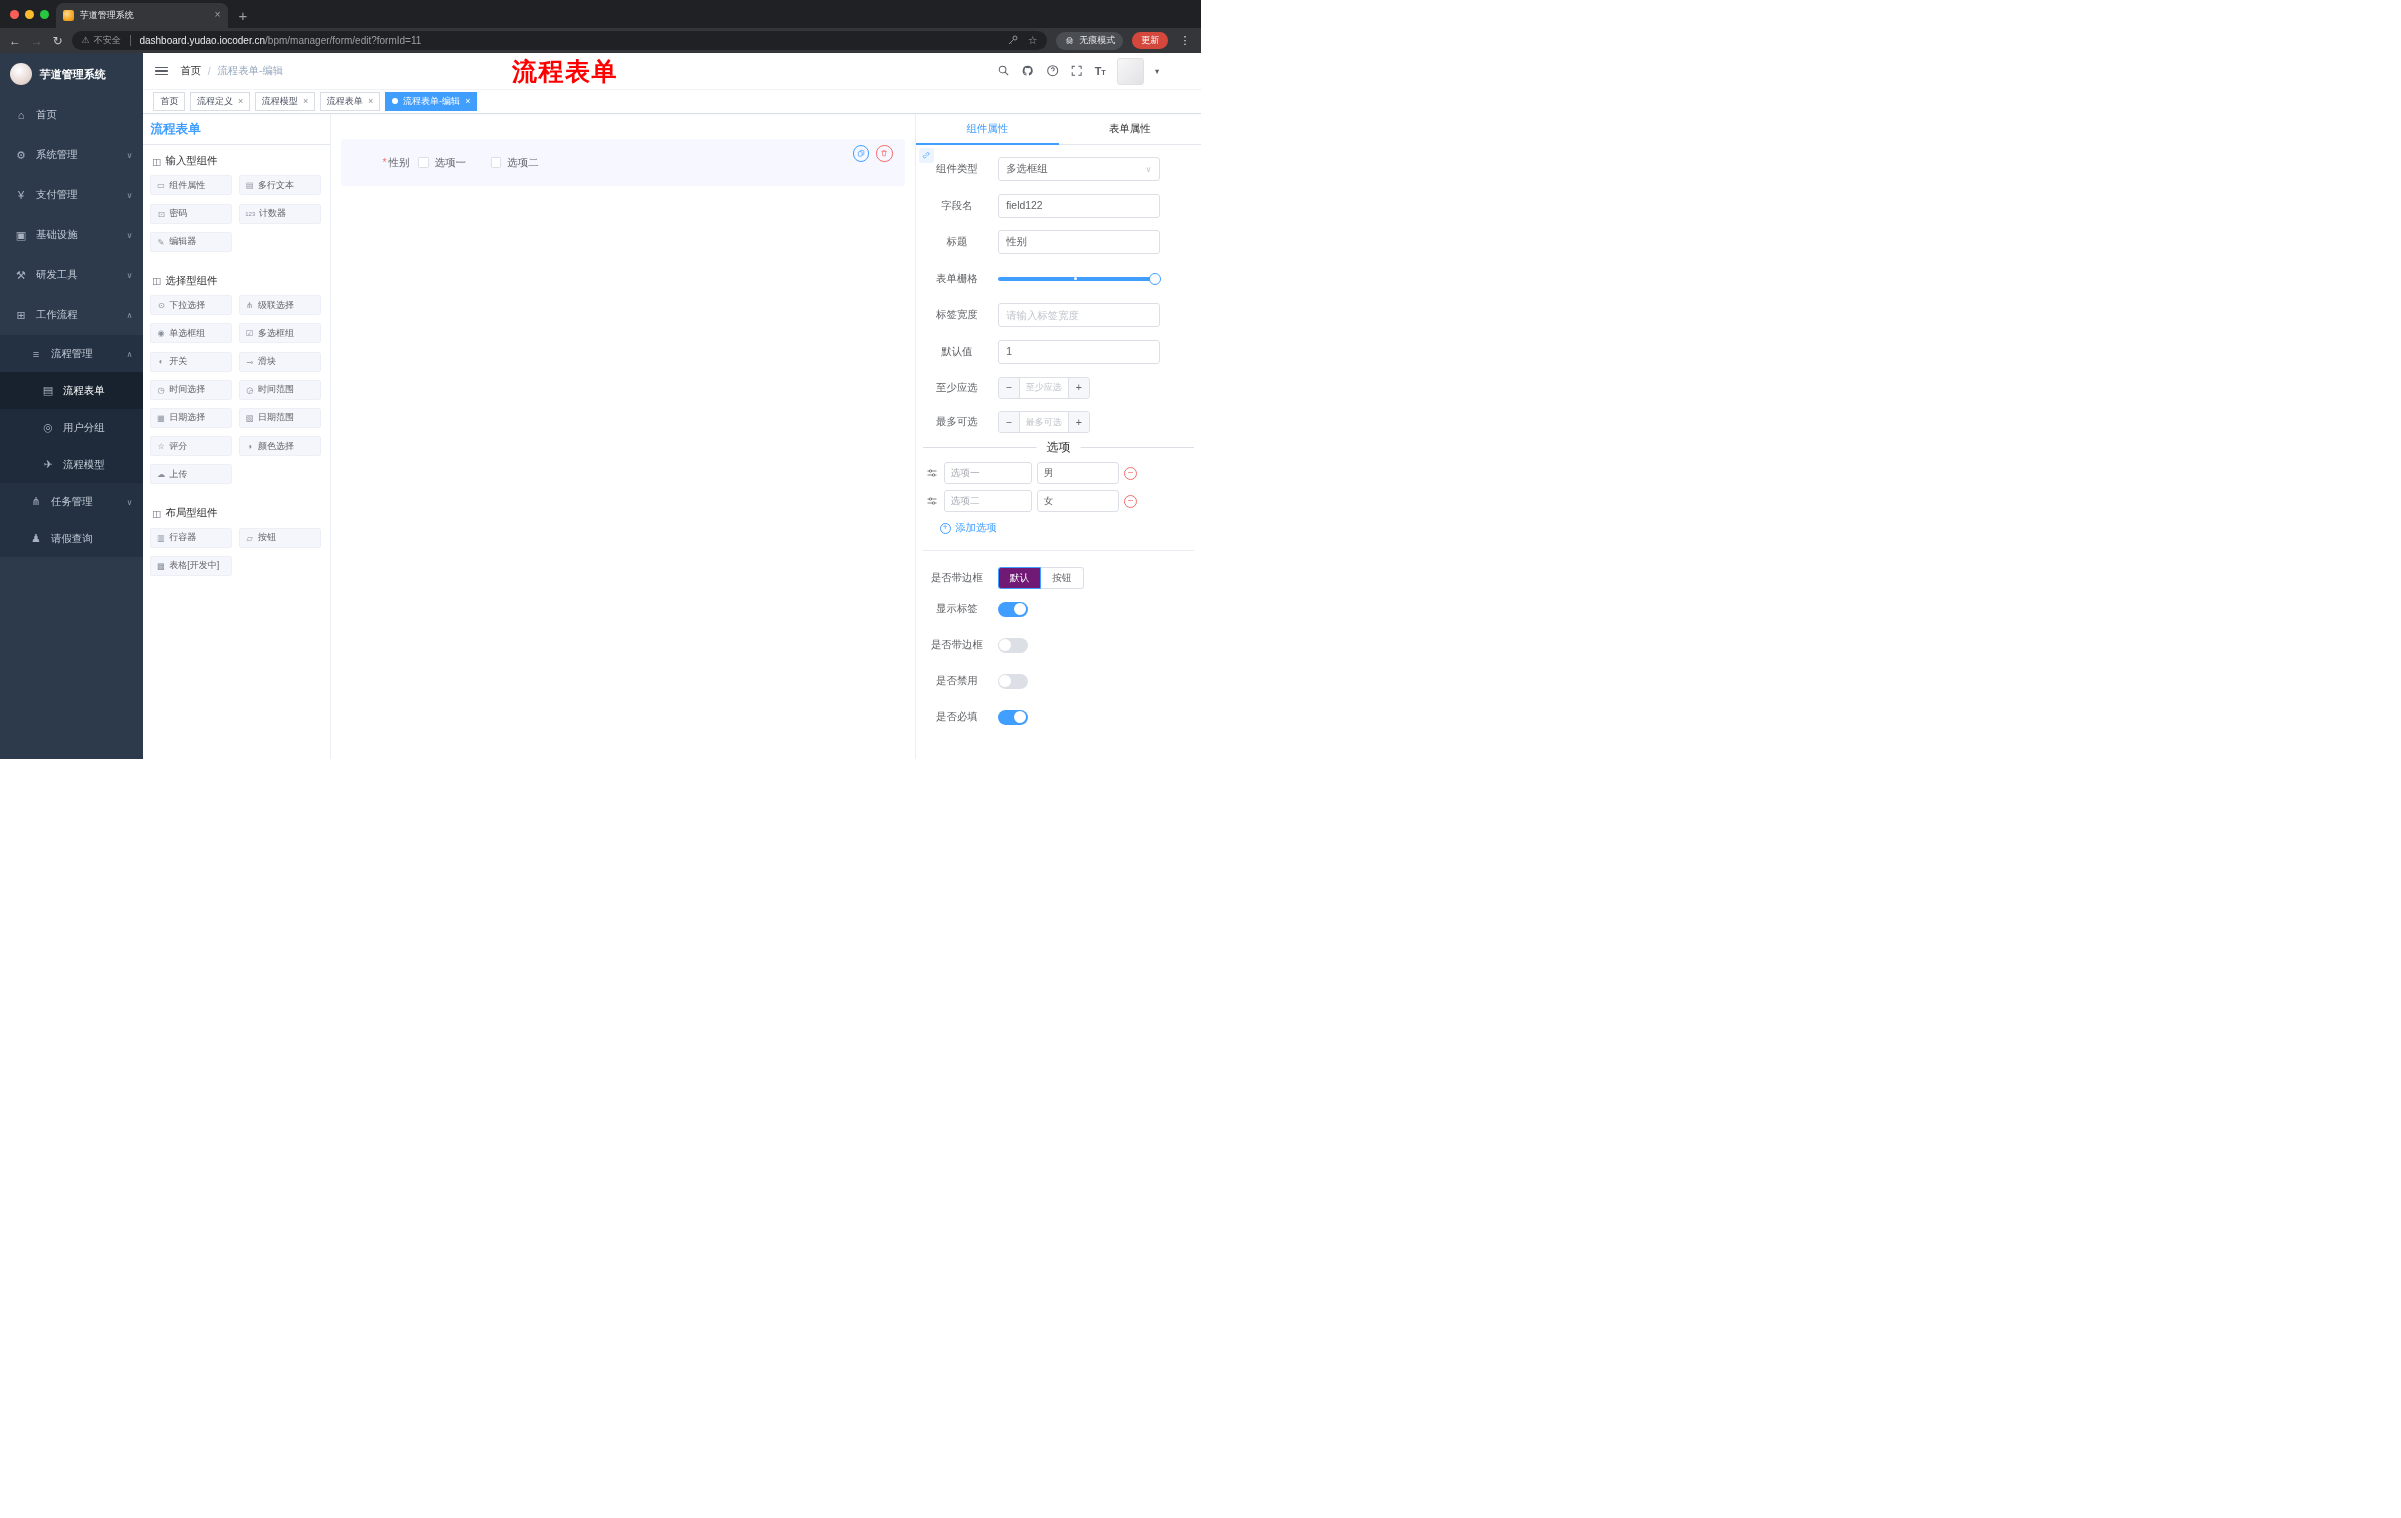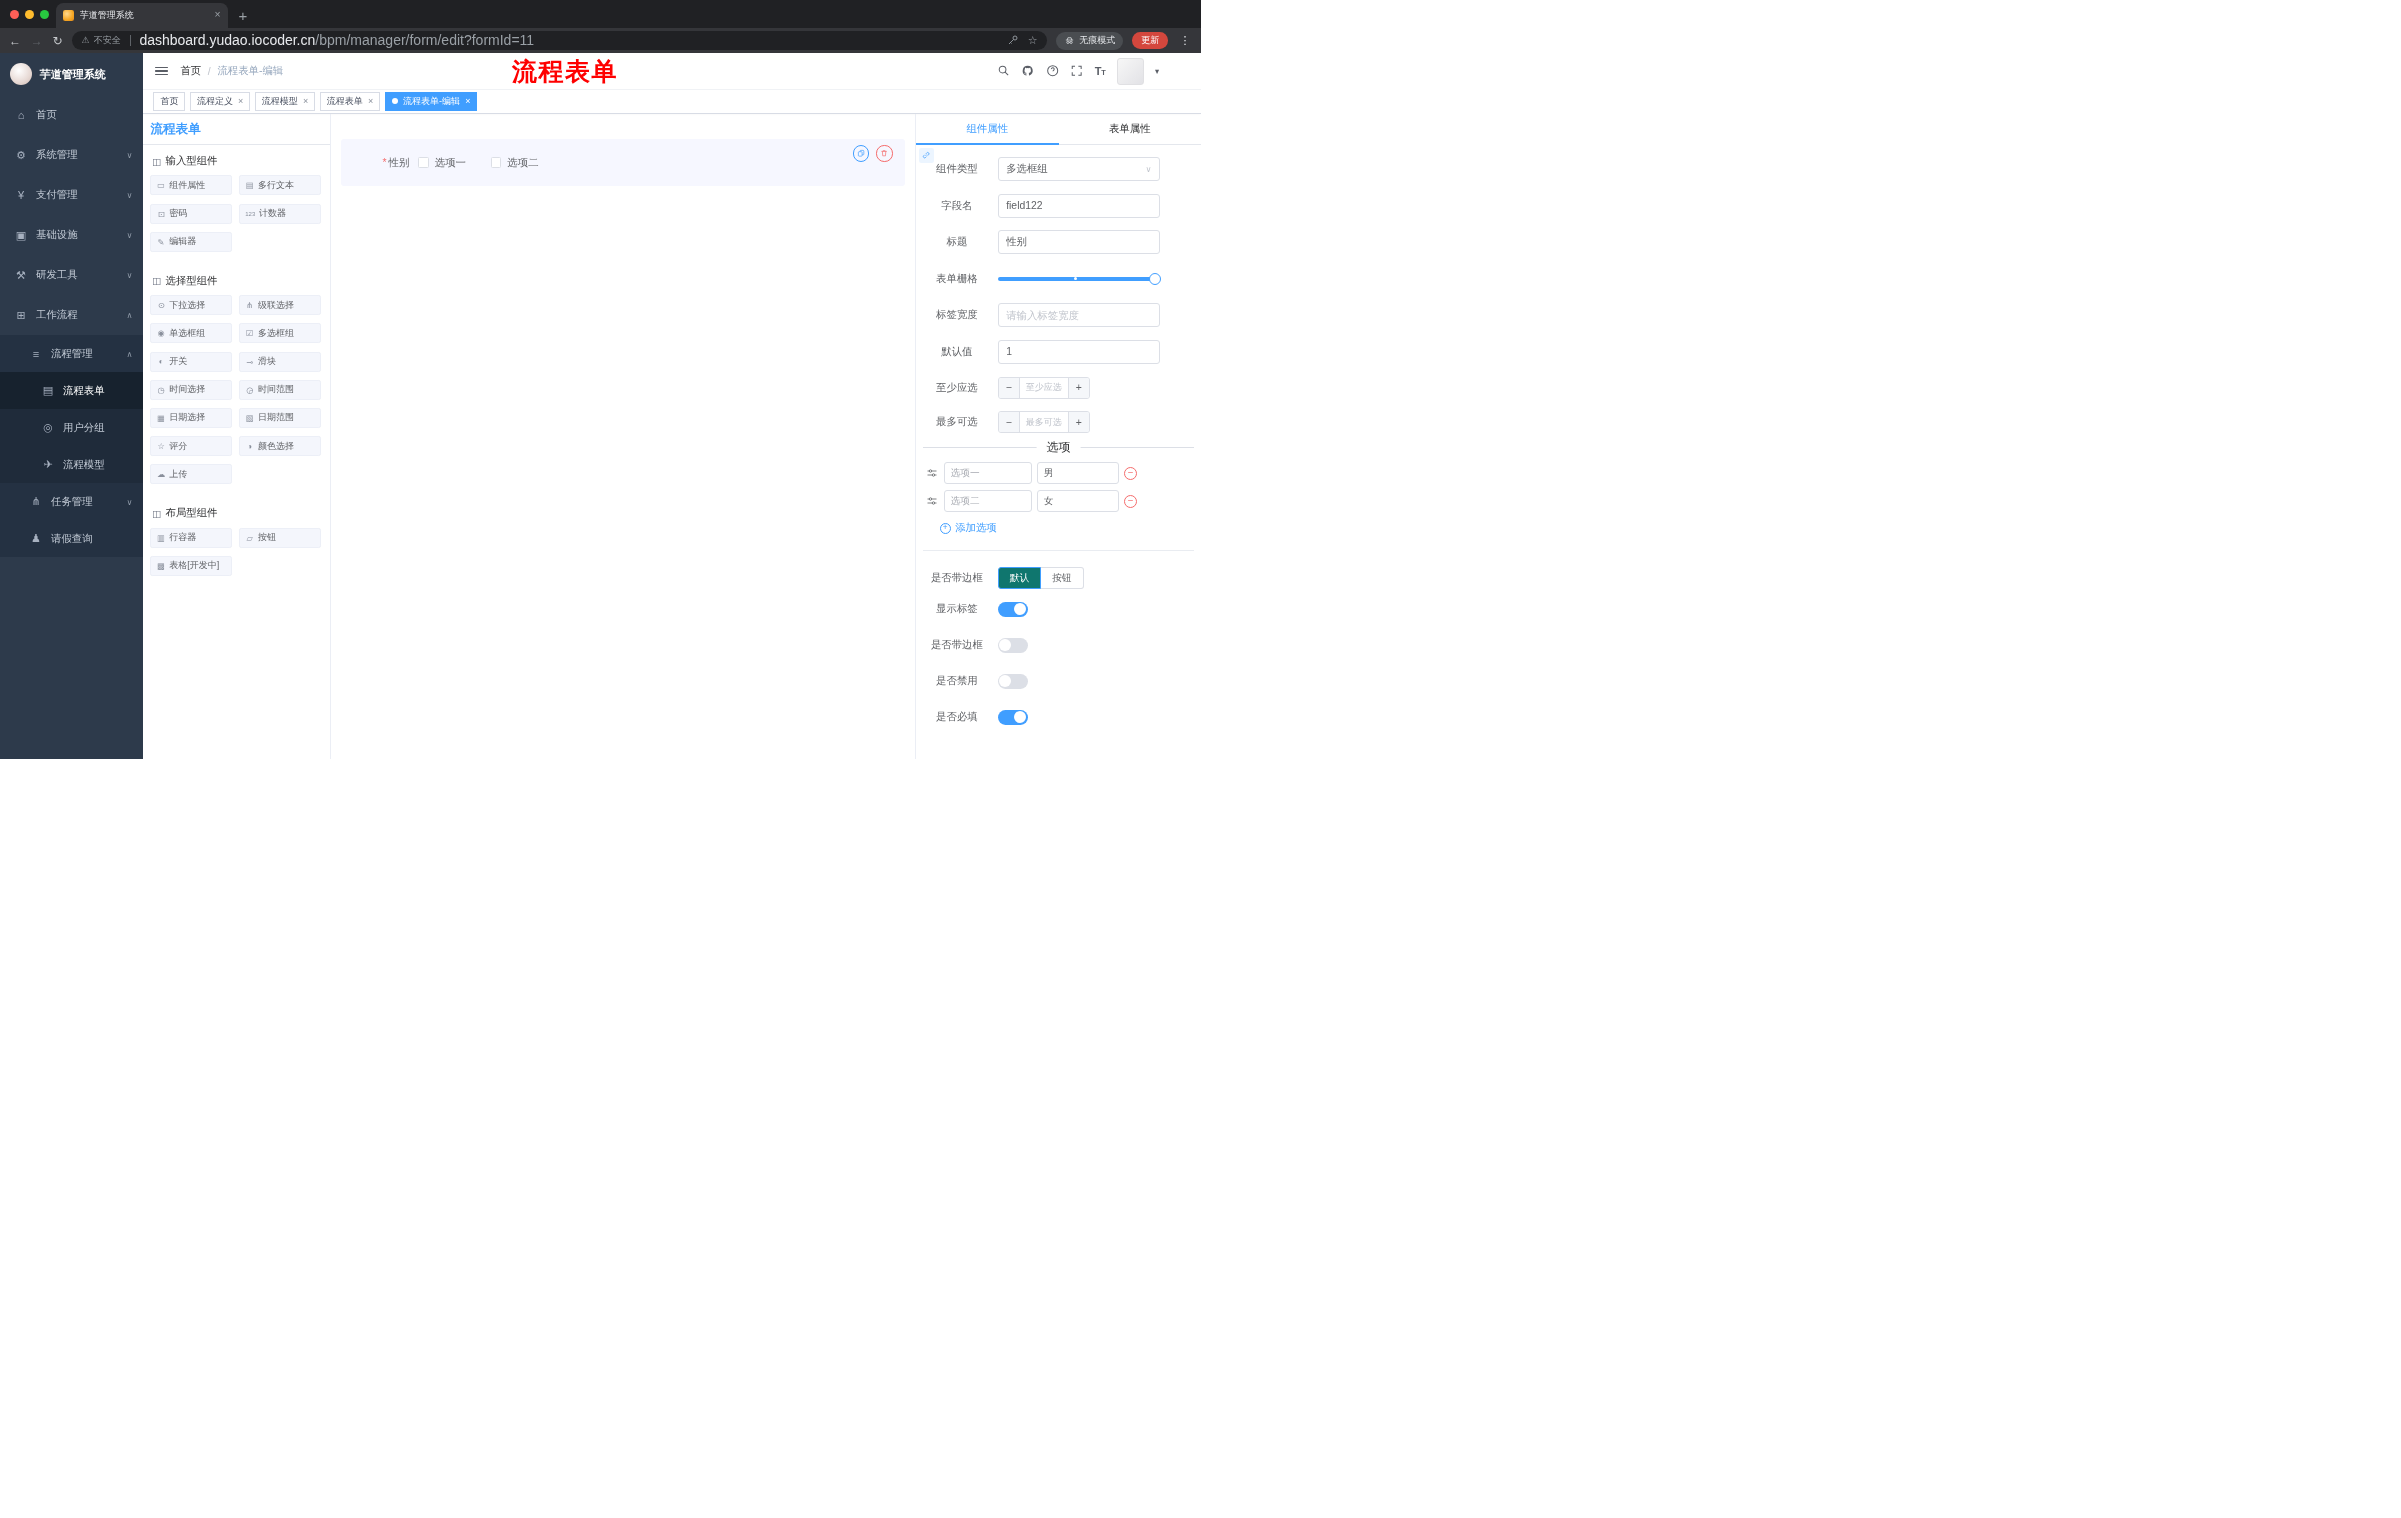--- a/index.html
+++ b/index.html
@@ -17,21 +17,21 @@
 .btab-title{font-size:9px;color:#e8eaed;flex:1;white-space:nowrap;overflow:hidden}
 .tabclose{color:#9aa0a6;font-size:10.4px;line-height:1;cursor:pointer}
 .newtab{color:#9aa0a6;font-size:15px;margin:0 0 5.2px 10.4px;line-height:1;cursor:pointer}
 .addressbar{height:25px;background:#35363a;display:flex;align-items:center;padding:0 9px;gap:9.7px;flex:none}
 .nav-ic{color:#c7cacd;font-size:12px;line-height:1;cursor:pointer}
 .nav-ic.dis{color:#5f6368}
 .omnibox{flex:1;height:19.3px;border-radius:9.7px;background:#202124;display:flex;align-items:center;padding:0 9px;gap:4.5px;min-width:0}
 .warn-ic{color:#9aa0a6;font-size:9px}
 .sec-label{color:#9aa0a6;font-size:9px;white-space:nowrap}
 .omni-sep{width:0.7px;height:10.4px;background:#5f6368;margin:0 4.5px}
-.url{font-size:14px;color:#e8eaed;flex:1;white-space:nowrap;overflow:hidden}
+.url{font-size:10px;color:#e8eaed;flex:1;white-space:nowrap;overflow:hidden}
 .url .path{color:#9aa0a6}
 .omni-right{display:flex;align-items:center;gap:9px}
 .omni-right svg{width:12px;height:12px;stroke:#9aa0a6;fill:none;stroke-width:1.8}
 .star{color:#9aa0a6;font-size:11px;cursor:pointer}
 .incog{height:18px;border-radius:9px;background:#4a4d51;display:flex;align-items:center;gap:4.5px;padding:0 7.4px}
 .incog svg{width:11px;height:11px;stroke:#e8eaed;fill:none;stroke-width:1.6}
 .incog span{font-size:9px;color:#e8eaed;white-space:nowrap}
 .update{height:16.3px;border-radius:8.2px;background:#d4473d;color:#fff;font-size:9px;display:flex;align-items:center;padding:0 9px;white-space:nowrap;cursor:pointer}
 .dots3{color:#e8eaed;font-size:11px;margin:0 1.5px;cursor:pointer}
 
@@ -149,21 +149,21 @@
 .orow{display:flex;align-items:center;gap:5.2px;margin-bottom:6px;padding-left:3px}
 .orow svg.drag{width:12px;height:12px;stroke:#606266;fill:none;stroke-width:1.6;flex:none;cursor:grab}
 .oin1{width:88px;height:22px;border:0.7px solid #dcdfe6;border-radius:3px;padding:0 6px;font-size:9.7px;color:#a8abb2;outline:none;font-family:inherit}
 .oin2{width:82px;height:22px;border:0.7px solid #dcdfe6;border-radius:3px;padding:0 6px;font-size:9.7px;color:#606266;outline:none;font-family:inherit}
 .orm{width:13.4px;height:13.4px;border-radius:50%;border:0.7px solid #f56c6c;color:#f56c6c;display:flex;align-items:center;justify-content:center;font-size:9.7px;line-height:1;flex:none;cursor:pointer}
 .addopt{display:flex;align-items:center;gap:4.5px;color:#409eff;font-size:10.4px;margin:9px 0 0 16.3px;cursor:pointer}
 .addopt .pluscir{width:11px;height:11px;border-radius:50%;border:0.7px solid #409eff;display:flex;align-items:center;justify-content:center;font-size:8.2px;line-height:1}
 .hdiv{height:0.7px;background:#e9ecf1;margin:15px 7.4px 16.3px 0}
 .rgroup{display:flex}
 .rbtn{height:22px;padding:0 11px;border:0.7px solid #dcdfe6;font-size:9.7px;display:flex;align-items:center;color:#606266;background:#fff;cursor:pointer}
-.rbtn.on{background:#0f766e;border-color:#409eff;color:#fff;border-radius:3px 0 0 3px}
+.rbtn.on{background:#701a75;border-color:#409eff;color:#fff;border-radius:3px 0 0 3px}
 .rbtn.off{border-left:none;border-radius:0 3px 3px 0}
 .swrow{display:flex;align-items:center;margin-bottom:21px}
 .switch{width:30px;height:15px;border-radius:7.4px;position:relative;background:#dcdfe6;cursor:pointer;flex:none}
 .switch.on{background:#409eff}
 .switch::after{content:"";position:absolute;top:1.5px;left:1.5px;width:12px;height:12px;border-radius:50%;background:#fff}
 .switch.on::after{left:auto;right:1.5px}
 </style>
 </head>
 <body>
 

